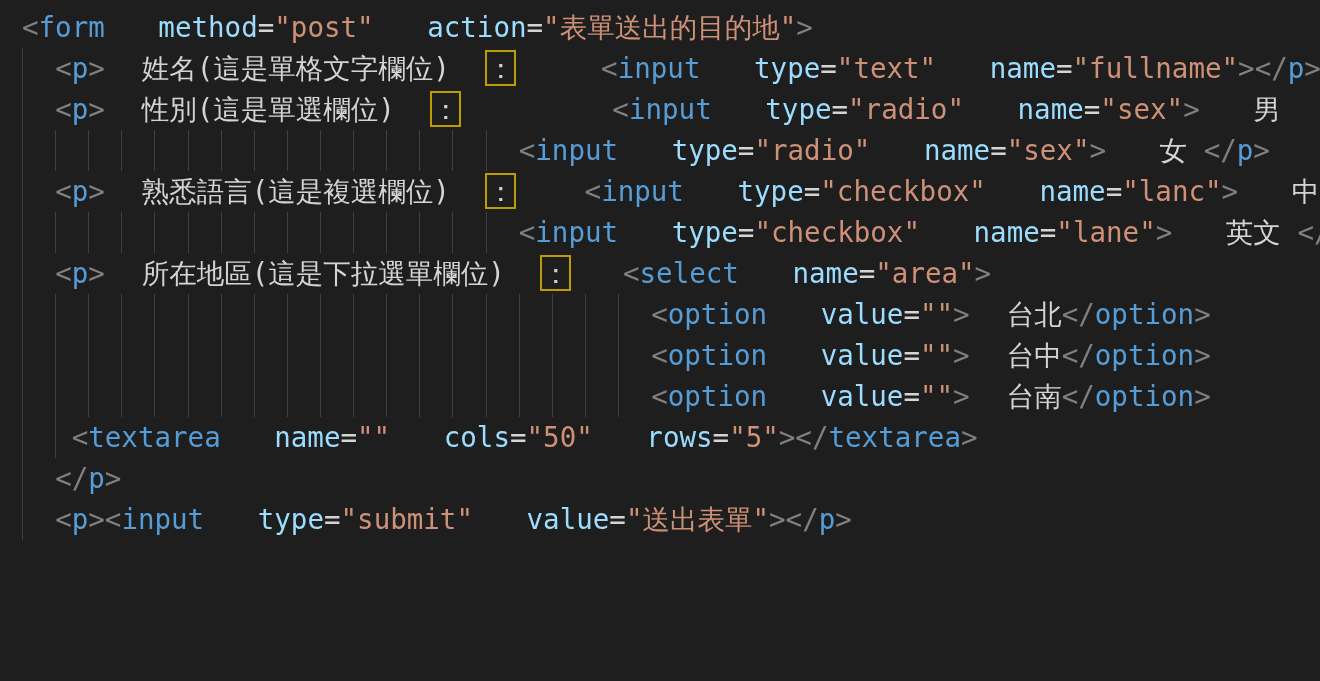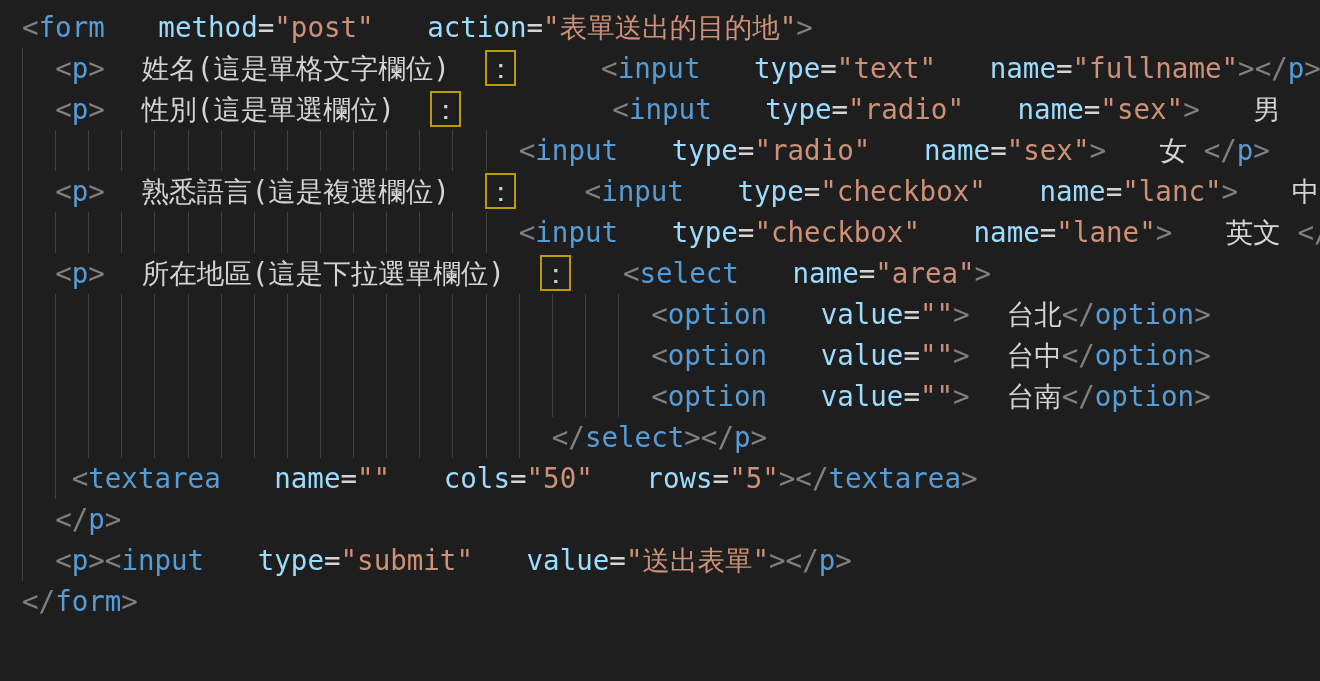--- a/index.html
+++ b/index.html
@@ -51,19 +51,17 @@
       <div class="code-line"><span class="tok-punct">&lt;</span><span class="tok-tag">form</span><span class="tok-text"> </span><span class="tok-attr">method</span><span class="tok-eq">=</span><span class="tok-string">"post"</span><span class="tok-text"> </span><span class="tok-attr">action</span><span class="tok-eq">=</span><span class="tok-string">"表單送出的目的地"</span><span class="tok-punct">&gt;</span></div>
       <div class="code-line" style="background-size: 2ch 100%;">  <span class="tok-punct">&lt;</span><span class="tok-tag">p</span><span class="tok-punct">&gt;</span><span class="tok-text">姓名(這是單格文字欄位)</span><span class="tok-text unicode-box">：</span><span class="tok-text">   </span><span class="tok-punct">&lt;</span><span class="tok-tag">input</span><span class="tok-text"> </span><span class="tok-attr">type</span><span class="tok-eq">=</span><span class="tok-string">"text"</span><span class="tok-text"> </span><span class="tok-attr">name</span><span class="tok-eq">=</span><span class="tok-string">"fullname"</span><span class="tok-punct">&gt;</span><span class="tok-punct">&lt;/</span><span class="tok-tag">p</span><span class="tok-punct">&gt;</span></div>
       <div class="code-line" style="background-size: 2ch 100%;">  <span class="tok-punct">&lt;</span><span class="tok-tag">p</span><span class="tok-punct">&gt;</span><span class="tok-text">性別(這是單選欄位)</span><span class="tok-text unicode-box">：</span><span class="tok-text">       </span><span class="tok-punct">&lt;</span><span class="tok-tag">input</span><span class="tok-text"> </span><span class="tok-attr">type</span><span class="tok-eq">=</span><span class="tok-string">"radio"</span><span class="tok-text"> </span><span class="tok-attr">name</span><span class="tok-eq">=</span><span class="tok-string">"sex"</span><span class="tok-punct">&gt;</span><span class="tok-text"> 男</span></div>
       <div class="code-line" style="background-size: 30ch 100%;">                              <span class="tok-punct">&lt;</span><span class="tok-tag">input</span><span class="tok-text"> </span><span class="tok-attr">type</span><span class="tok-eq">=</span><span class="tok-string">"radio"</span><span class="tok-text"> </span><span class="tok-attr">name</span><span class="tok-eq">=</span><span class="tok-string">"sex"</span><span class="tok-punct">&gt;</span><span class="tok-text"> 女 </span><span class="tok-punct">&lt;/</span><span class="tok-tag">p</span><span class="tok-punct">&gt;</span></div>
       <div class="code-line" style="background-size: 2ch 100%;">  <span class="tok-punct">&lt;</span><span class="tok-tag">p</span><span class="tok-punct">&gt;</span><span class="tok-text">熟悉語言(這是複選欄位)</span><span class="tok-text unicode-box">：</span><span class="tok-text">  </span><span class="tok-punct">&lt;</span><span class="tok-tag">input</span><span class="tok-text"> </span><span class="tok-attr">type</span><span class="tok-eq">=</span><span class="tok-string">"checkbox"</span><span class="tok-text"> </span><span class="tok-attr">name</span><span class="tok-eq">=</span><span class="tok-string">"lanc"</span><span class="tok-punct">&gt;</span><span class="tok-text"> 中文</span></div>
       <div class="code-line" style="background-size: 30ch 100%;">                              <span class="tok-punct">&lt;</span><span class="tok-tag">input</span><span class="tok-text"> </span><span class="tok-attr">type</span><span class="tok-eq">=</span><span class="tok-string">"checkbox"</span><span class="tok-text"> </span><span class="tok-attr">name</span><span class="tok-eq">=</span><span class="tok-string">"lane"</span><span class="tok-punct">&gt;</span><span class="tok-text"> 英文 </span><span class="tok-punct">&lt;/</span><span class="tok-tag">p</span><span class="tok-punct">&gt;</span></div>
       <div class="code-line" style="background-size: 2ch 100%;">  <span class="tok-punct">&lt;</span><span class="tok-tag">p</span><span class="tok-punct">&gt;</span><span class="tok-text">所在地區(這是下拉選單欄位)</span><span class="tok-text unicode-box">：</span><span class="tok-text"> </span><span class="tok-punct">&lt;</span><span class="tok-tag">select</span><span class="tok-text"> </span><span class="tok-attr">name</span><span class="tok-eq">=</span><span class="tok-string">"area"</span><span class="tok-punct">&gt;</span></div>
       <div class="code-line" style="background-size: 38ch 100%;">                                      <span class="tok-punct">&lt;</span><span class="tok-tag">option</span><span class="tok-text"> </span><span class="tok-attr">value</span><span class="tok-eq">=</span><span class="tok-string">""</span><span class="tok-punct">&gt;</span><span class="tok-text">台北</span><span class="tok-punct">&lt;/</span><span class="tok-tag">option</span><span class="tok-punct">&gt;</span></div>
       <div class="code-line" style="background-size: 38ch 100%;">                                      <span class="tok-punct">&lt;</span><span class="tok-tag">option</span><span class="tok-text"> </span><span class="tok-attr">value</span><span class="tok-eq">=</span><span class="tok-string">""</span><span class="tok-punct">&gt;</span><span class="tok-text">台中</span><span class="tok-punct">&lt;/</span><span class="tok-tag">option</span><span class="tok-punct">&gt;</span></div>
       <div class="code-line" style="background-size: 38ch 100%;">                                      <span class="tok-punct">&lt;</span><span class="tok-tag">option</span><span class="tok-text"> </span><span class="tok-attr">value</span><span class="tok-eq">=</span><span class="tok-string">""</span><span class="tok-punct">&gt;</span><span class="tok-text">台南</span><span class="tok-punct">&lt;/</span><span class="tok-tag">option</span><span class="tok-punct">&gt;</span></div>
-      <div class="code-line" style="background-size: 32ch 100%;">                                <span class="tok-punct">&lt;/</span><span class="tok-tag">select</span><span class="tok-punct">&gt;</span><span class="tok-punct">&lt;/</span><span class="tok-tag">p</span><span class="tok-punct">&gt;</span></div>
       <div class="code-line" style="background-size: 3ch 100%;">   <span class="tok-punct">&lt;</span><span class="tok-tag">textarea</span><span class="tok-text"> </span><span class="tok-attr">name</span><span class="tok-eq">=</span><span class="tok-string">""</span><span class="tok-text"> </span><span class="tok-attr">cols</span><span class="tok-eq">=</span><span class="tok-string">"50"</span><span class="tok-text"> </span><span class="tok-attr">rows</span><span class="tok-eq">=</span><span class="tok-string">"5"</span><span class="tok-punct">&gt;</span><span class="tok-punct">&lt;/</span><span class="tok-tag">textarea</span><span class="tok-punct">&gt;</span></div>
       <div class="code-line" style="background-size: 2ch 100%;">  <span class="tok-punct">&lt;/</span><span class="tok-tag">p</span><span class="tok-punct">&gt;</span></div>
       <div class="code-line" style="background-size: 2ch 100%;">  <span class="tok-punct">&lt;</span><span class="tok-tag">p</span><span class="tok-punct">&gt;</span><span class="tok-punct">&lt;</span><span class="tok-tag">input</span><span class="tok-text"> </span><span class="tok-attr">type</span><span class="tok-eq">=</span><span class="tok-string">"submit"</span><span class="tok-text"> </span><span class="tok-attr">value</span><span class="tok-eq">=</span><span class="tok-string">"送出表單"</span><span class="tok-punct">&gt;</span><span class="tok-punct">&lt;/</span><span class="tok-tag">p</span><span class="tok-punct">&gt;</span></div>
-      <div class="code-line"><span class="tok-punct">&lt;/</span><span class="tok-tag">form</span><span class="tok-punct">&gt;</span></div>
     </div>
 </div>
 
 </body></html>

